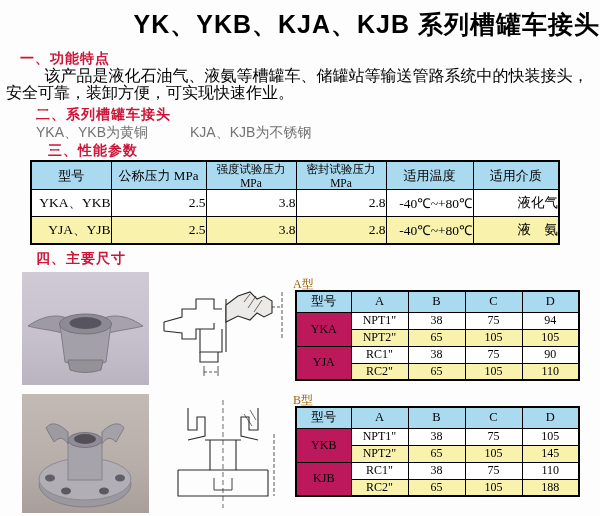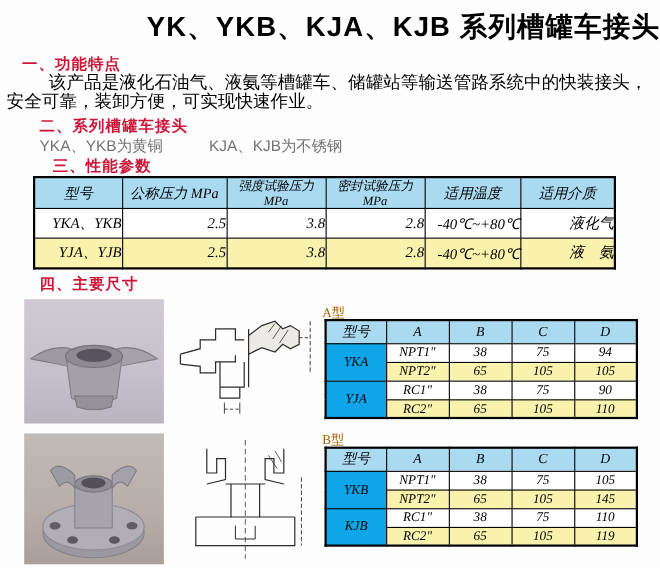--- a/index.html
+++ b/index.html
@@ -22,21 +22,21 @@
   .h-s3 { left:28px; top:142px;margin-left:20px; }
   .h-s4 { left:36px; top:250px; }
   .para {
     position:absolute; left:6px; top:67px; width:590px;
     font-size:16px; line-height:17px; text-indent:2.4em; color:#000;
   }
   .materials { position:absolute; left:36px; top:124px; font-size:14px; color:#737373; }
   .materials .gap { display:inline-block; width:42px; }
 
   
-  table { border-collapse:collapse; table-layout:fixed;font-style:italic; }
+  table { border-collapse:collapse; table-layout:fixed; }
   .perf-table {
     position:absolute; left:30px; top:160px; width:528px;
     border:2px solid #000; font-family:"Liberation Serif", serif;
   }
   .perf-table th, .perf-table td {
     border:1px solid #000; text-align:center; vertical-align:middle;
     font-weight:normal; color:#000;
   }
   .perf-table th { background:#aadaf0; height:28px; font-size:13px; }
   .perf-table th.small { font-size:11.5px; }
@@ -56,21 +56,21 @@
   }
   .tbl-a { left:295px; top:290px; }
   .tbl-b { left:295px; top:406px; }
   .dim-table th, .dim-table td {
     border:1px solid #000; text-align:center; vertical-align:middle;
     font-weight:normal; color:#000;
   }
   .dim-table th { background:#aadaf0; height:21px; font-size:12.5px; }
   .dim-table td { height:17px; font-size:12px; background:#fff; }
   .dim-table td.yellow { background:#f8f2ad; }
-  .dim-table td.model { background:#0ea5e9; }
+  .dim-table td.model { background:#be185d; }
   .col-model { width:55px; } .col-dim { width:57px; }
 
   
   .figure { position:absolute; overflow:hidden; }
   .photo-a { left:22px; top:272px; width:127px; height:113px;
     background:linear-gradient(180deg,#cfcad4 0%,#c5c0cb 60%,#bab4c1 100%); }
   .photo-b { left:22px; top:394px; width:127px; height:119px;
     background:linear-gradient(180deg,#c2bab4 0%,#b7aea9 60%,#a89f9b 100%); }
   .drawing { background:transparent; }
   .draw-a { left:160px; top:272px; width:128px; height:113px; }
@@ -276,18 +276,18 @@
       <td rowspan="2" class="model">KJB</td>
       <td>RC1"</td>
       <td>38</td>
       <td>75</td>
       <td>110</td>
     </tr>
     <tr>
       <td class="yellow">RC2"</td>
       <td class="yellow">65</td>
       <td class="yellow">105</td>
-      <td class="yellow">119</td>
+      <td class="yellow">188</td>
     </tr>
   </tbody>
     </table>
 
 </div>
 
 </body></html>

